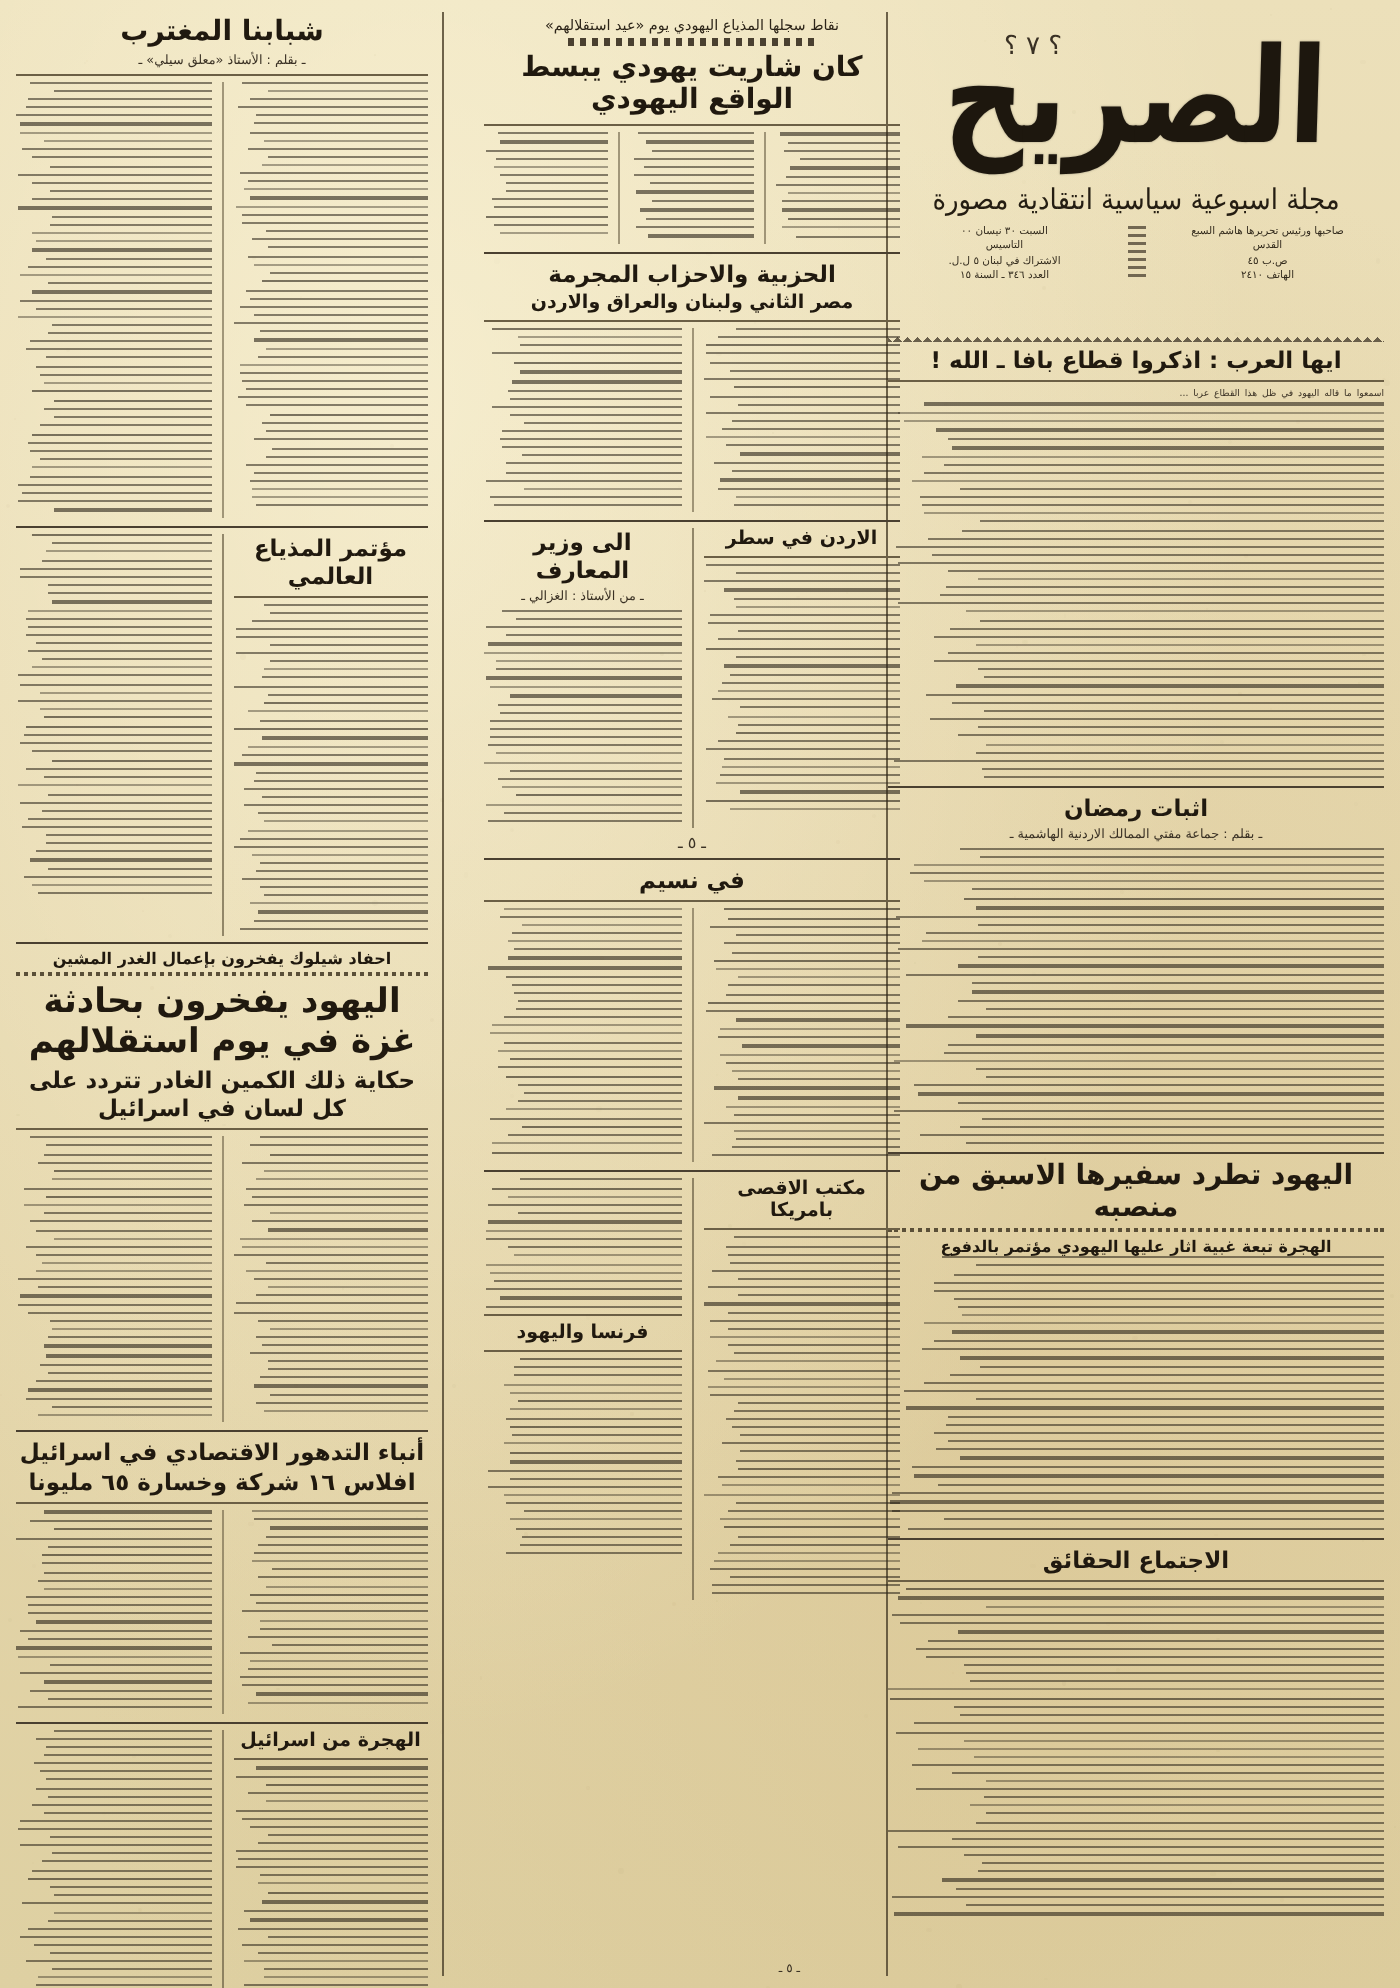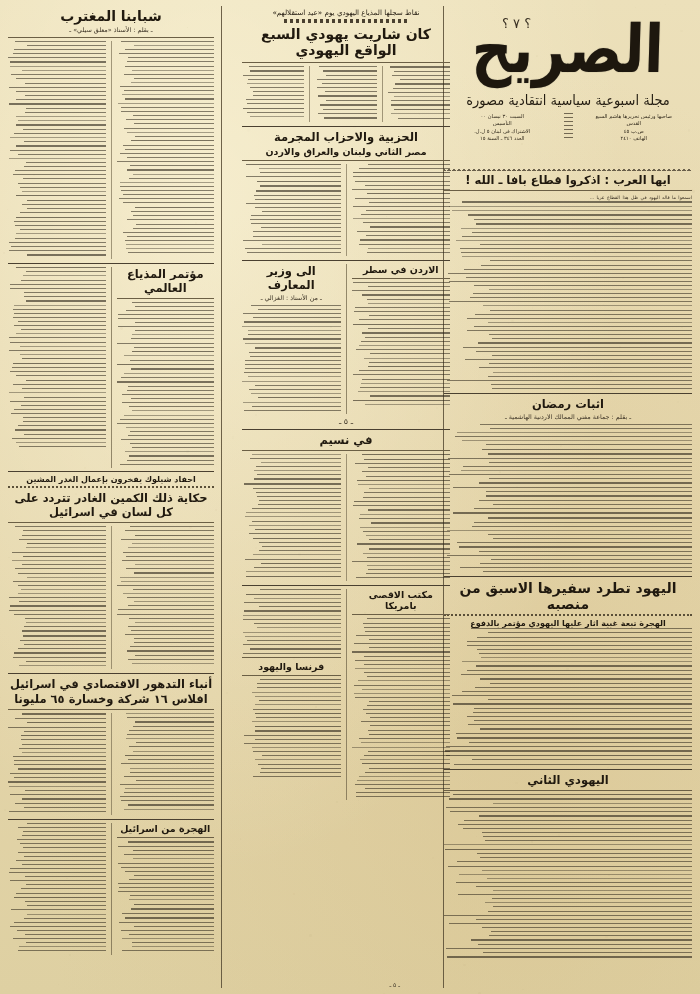--- a/index.html
+++ b/index.html
@@ -262,21 +262,21 @@
           <div class="ln" style="width:99.0%;margin-right:0;margin-left:auto;"></div>
           <div class="ln b" style="width:99.5%;margin-right:0;margin-left:auto;"></div>
           <div class="ln b" style="width:99.1%;margin-right:0;margin-left:auto;"></div>
           <div class="ln" style="width:88.9%;margin-right:0;margin-left:auto;"></div>
           <div class="ln" style="width:95.9%;margin-right:0;margin-left:auto;"></div>
         </div>
     </div>
 
     <div class="rule"></div>
     <div class="sec">
-      <h2 class="hl hl-md">اليهودي الثاني</h2>
+      <h2 class="hl hl-md">الاجتماع الحقائق</h2>
       <div class="rule thin"></div>
       <div class="body-lines">
           <div class="ln b" style="width:96.3%;margin-right:0;margin-left:auto;"></div>
           <div class="ln b" style="width:97.9%;margin-right:0;margin-left:auto;"></div>
           <div class="ln f" style="width:80.4%;margin-right:0;margin-left:auto;"></div>
           <div class="ln" style="width:99.3%;margin-right:0;margin-left:auto;"></div>
           <div class="ln" style="width:97.7%;margin-right:0;margin-left:auto;"></div>
           <div class="ln b" style="width:86.0%;margin-right:0;margin-left:auto;"></div>
           <div class="ln" style="width:91.8%;margin-right:0;margin-left:auto;"></div>
           <div class="ln" style="width:94.2%;margin-right:0;margin-left:auto;"></div>
@@ -314,21 +314,21 @@
           <div class="ln b" style="width:98.8%;margin-right:0;margin-left:auto;"></div>
         </div>
     </div>
   </div>
 
   <div class="col" style="position:absolute;right:250px;top:8px;width:208px;">
 
     <div class="sec">
       <div class="kicker">نقاط سجلها المذياع اليهودي يوم «عيد استقلالهم»</div>
       <div class="wavy"></div>
-      <h1 class="hl hl-lg">كان شاريت يهودي السبع الواقع اليهودي</h1>
+      <h1 class="hl hl-lg">كان شاريت يهودي يبسط الواقع اليهودي</h1>
       <div class="rule thin" style="margin-top:4px"></div>
       <div style="display:flex;gap:5px;direction:rtl;">
         <div style="flex:1" class="body-lines">
             <div class="ln b" style="width:97.6%;margin-right:0;margin-left:auto;"></div>
             <div class="ln" style="width:90.8%;margin-right:0;margin-left:auto;"></div>
             <div class="ln" style="width:94.2%;margin-right:0;margin-left:auto;"></div>
             <div class="ln" style="width:80.0%;margin-right:0;margin-left:auto;"></div>
             <div class="ln b" style="width:88.4%;margin-right:0;margin-left:auto;"></div>
             <div class="ln" style="width:92.0%;margin-right:0;margin-left:auto;"></div>
             <div class="ln" style="width:99.4%;margin-right:0;margin-left:auto;"></div>
@@ -900,20 +900,21 @@
             <div class="ln f" style="width:91.4%;margin-right:0;margin-left:auto;"></div>
             <div class="ln" style="width:88.7%;margin-right:0;margin-left:auto;"></div>
           </div>
       </div>
     </div>
 
     <div class="rule"></div>
     <div class="sec">
       <div class="hl hl-xs">احفاد شيلوك يفخرون بإعمال الغدر المشين</div>
       <div class="dotline"></div>
+      <h1 class="hl hl-xl">اليهود يفخرون بحادثة غزة في يوم استقلالهم</h1>
       <h2 class="hl hl-md" style="margin-top:2px">حكاية ذلك الكمين الغادر تتردد على كل لسان في اسرائيل</h2>
       <div class="rule thin" style="margin-top:3px"></div>
       <div style="display:flex;gap:5px;direction:rtl;">
         <div style="flex:1" class="body-lines">
             <div class="ln" style="width:86.4%;margin-right:0;margin-left:auto;"></div>
             <div class="ln" style="width:91.0%;margin-right:0;margin-left:auto;"></div>
             <div class="ln b" style="width:80.9%;margin-right:0;margin-left:auto;"></div>
             <div class="ln" style="width:95.9%;margin-right:0;margin-left:auto;"></div>
             <div class="ln f" style="width:83.9%;margin-right:0;margin-left:auto;"></div>
             <div class="ln f" style="width:88.1%;margin-right:0;margin-left:auto;"></div>

